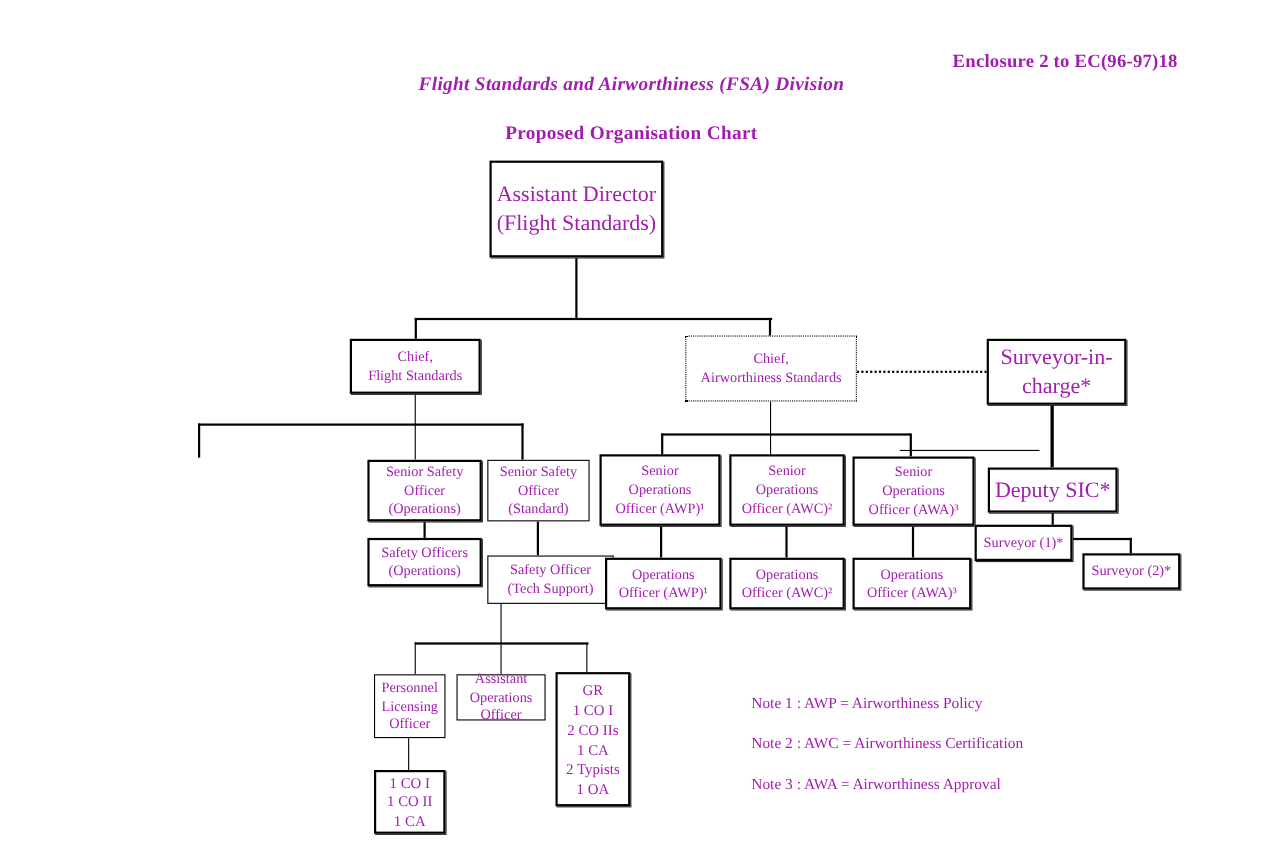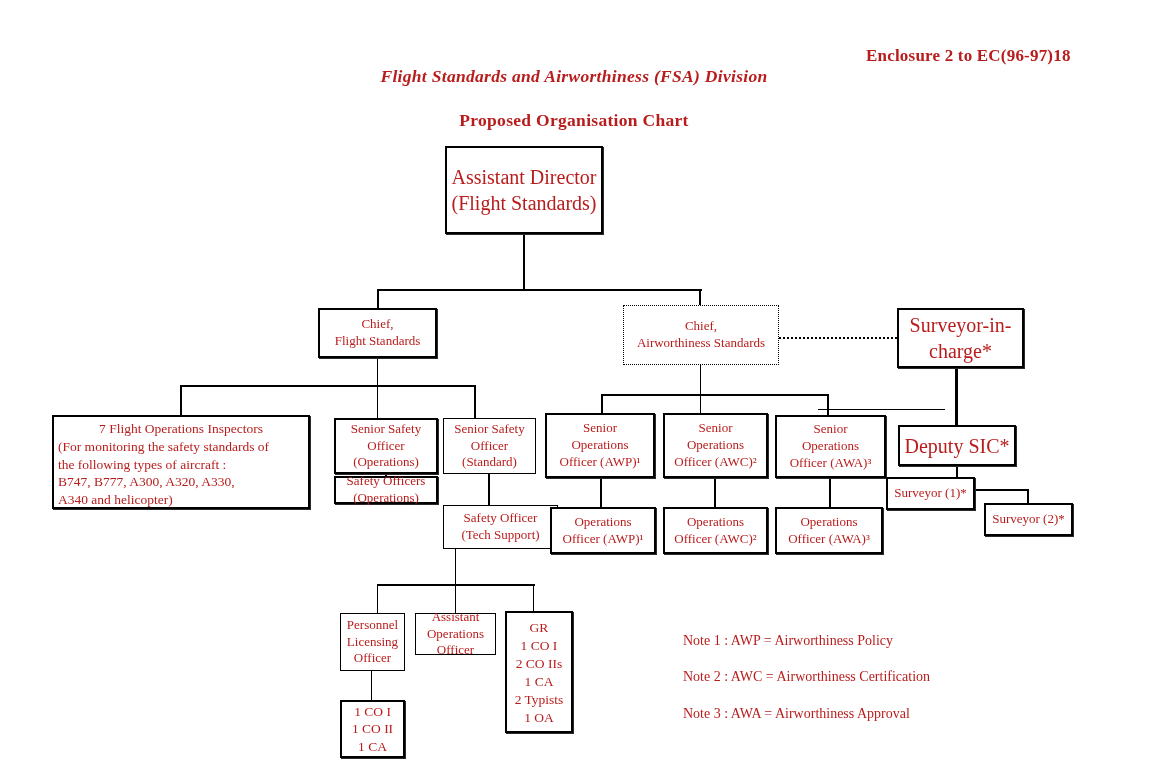--- a/index.html
+++ b/index.html
@@ -2,21 +2,21 @@
 <html><head>
 <meta charset="utf-8">
 <style>
   html, body { margin: 0; padding: 0; background: #ffffff; }
   .canvas {
     position: relative;
     width: 1164px;
     height: 784px;
     background: #fff;
     font-family: "Liberation Serif", "DejaVu Serif", serif;
-    color: #b91c1c;
+    color: #a21caf;
     overflow: hidden;
   }
   .enclosure {
     position: absolute;
     left: 866px; top: 46px;
     font-size: 17px; font-weight: bold;
     letter-spacing: 0.2px;
     white-space: nowrap;
   }
   .title {
@@ -87,27 +87,20 @@
 
   <div class="box" style="left:318px; top:308px; width:119px; height:50px;">Chief,
 Flight Standards</div>
 
   <div class="box dotted" style="left:623px; top:305px; width:156px; height:60px;">Chief,
 Airworthiness Standards</div>
 
   <div class="box fs14" style="left:897px; top:308px; width:127px; height:60px;">Surveyor-in-
 charge*</div>
 
-  <div class="box toppad" style="left:52px; top:415px; width:258px; height:94px; font-size:13.5px; line-height:1.32; padding-top:3px;">
-    <span>7 Flight Operations Inspectors</span>
-    <span class="inspectors-body">(For monitoring the safety standards of
-the following types of aircraft :
-B747, B777, A300, A320, A330,
-A340 and helicopter)</span>
-  </div>
 
   <div class="box" style="left:334px; top:418px; width:104px; height:56px;">Senior Safety
 Officer
 (Operations)</div>
 
   <div class="box thin" style="left:443px; top:418px; width:93px; height:56px;">Senior Safety
 Officer
 (Standard)</div>
 
   <div class="box" style="left:545px; top:413px; width:110px; height:65px;">Senior
@@ -117,21 +110,21 @@
   <div class="box" style="left:663px; top:413px; width:105px; height:65px;">Senior
 Operations
 Officer (AWC)²</div>
 
   <div class="box" style="left:775px; top:415px; width:111px; height:63px;">Senior
 Operations
 Officer (AWA)³</div>
 
   <div class="box fs14" style="left:898px; top:425px; width:118px; height:41px;">Deputy SIC*</div>
 
-  <div class="box" style="left:334px; top:476px; width:104px; height:28px;">Safety Officers
+  <div class="box" style="left:334px; top:489px; width:104px; height:44px;">Safety Officers
 (Operations)</div>
 
   <div class="box thin" style="left:443px; top:505px; width:115px; height:44px;">Safety Officer
 (Tech Support)</div>
 
   <div class="box" style="left:550px; top:507px; width:106px; height:47px;">Operations
 Officer (AWP)¹</div>
 
   <div class="box" style="left:663px; top:507px; width:105px; height:47px;">Operations
 Officer (AWC)²</div>

